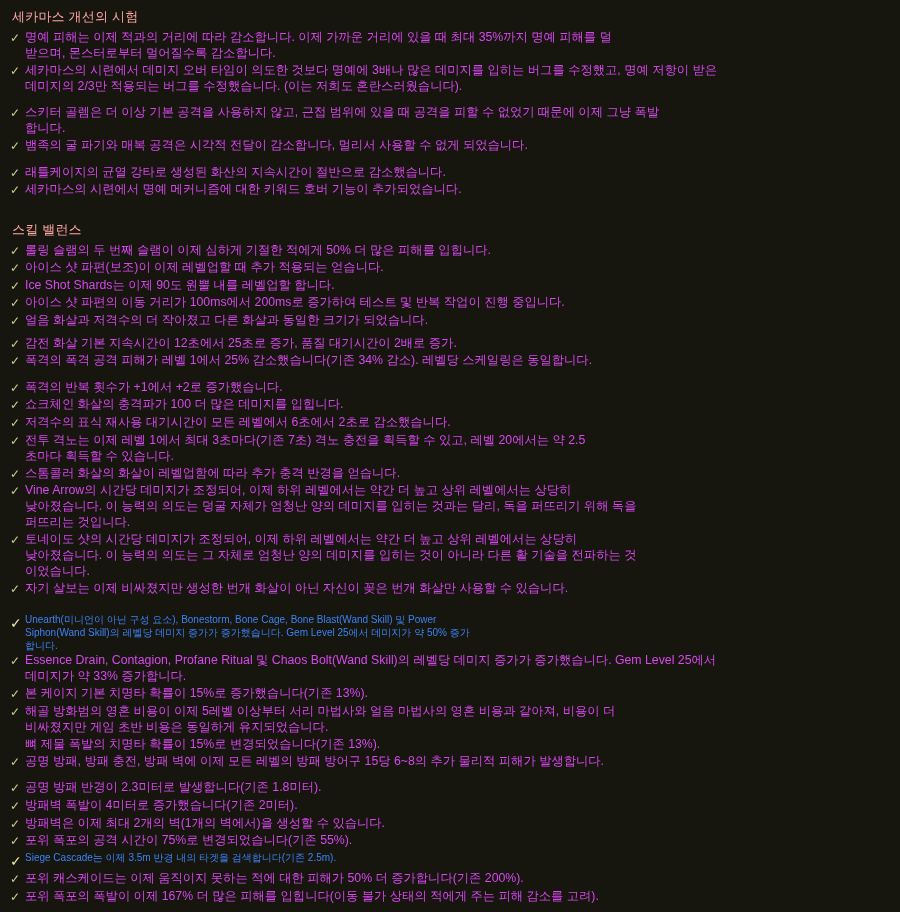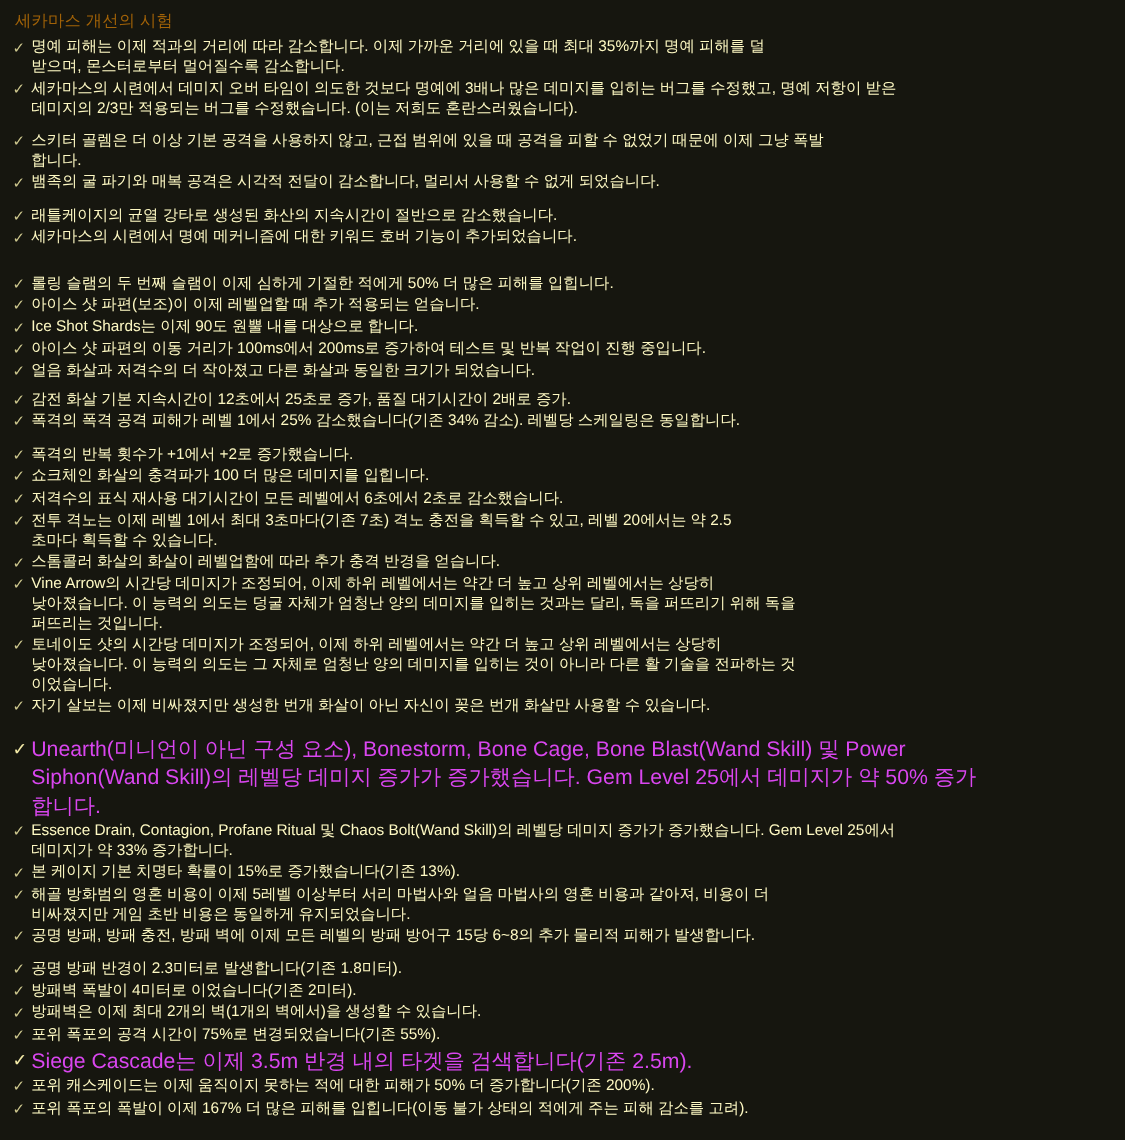--- a/index.html
+++ b/index.html
@@ -17,21 +17,21 @@
   #page {
     width: 900px;
     height: 912px;
     background: #16160f;
     box-sizing: border-box;
     padding: 6px 10px 0 10px;
     position: relative;
   }
   .section-title {
     font-size: 13px;
-    color: #a16207;
+    color: #fca5a5;
     font-weight: normal;
     margin: 2px 0 4px 2px;
     letter-spacing: 0.2px;
   }
   .block { margin-bottom: 0; }
   .entry {
     display: flex;
     align-items: flex-start;
     margin: 0 0 1px 0;
     line-height: 1.30;
@@ -41,26 +41,26 @@
     width: 15px;
     color: #cfc98f;
     font-size: 12px;
     line-height: 1.30;
     padding-top: 1px;
     text-align: left;
   }
   .txt {
     flex: 1 1 auto;
     font-size: 12.3px;
-    color: #fef9c3;
+    color: #d946ef;
     white-space: pre-wrap;
   }
   .entry.big .txt {
-    font-size: 17px;
-    color: #d946ef;
+    font-size: 10px;
+    color: #3b82f6;
     line-height: 1.32;
   }
   .entry.big .check { font-size: 14px; color: #f2e9a6; }
   .gap-xs { height: 5px; }
   .gap-s { height: 9px; }
   .gap-m { height: 14px; }
   .gap-l { height: 19px; }
 </style>
 </head>
 <body>
@@ -93,31 +93,32 @@
         <span class="check">✓</span>
         <span class="txt">래틀케이지의 균열 강타로 생성된 화산의 지속시간이 절반으로 감소했습니다.</span>
       </div>
       <div class="entry">
         <span class="check">✓</span>
         <span class="txt">세카마스의 시련에서 명예 메커니즘에 대한 키워드 호버 기능이 추가되었습니다.</span>
       </div>
     </div>
     <div class="gap-l"></div>
     <div class="block">
+      <div class="section-title">스킬 밸런스</div>
       <div class="entry">
         <span class="check">✓</span>
         <span class="txt">롤링 슬램의 두 번째 슬램이 이제 심하게 기절한 적에게 50% 더 많은 피해를 입힙니다.</span>
       </div>
       <div class="entry">
         <span class="check">✓</span>
         <span class="txt">아이스 샷 파편(보조)이 이제 레벨업할 때 추가 적용되는 얻습니다.</span>
       </div>
       <div class="entry">
         <span class="check">✓</span>
-        <span class="txt">Ice Shot Shards는 이제 90도 원뿔 내를 대상으로 합니다.</span>
+        <span class="txt">Ice Shot Shards는 이제 90도 원뿔 내를 레벨업할 합니다.</span>
       </div>
       <div class="entry">
         <span class="check">✓</span>
         <span class="txt">아이스 샷 파편의 이동 거리가 100ms에서 200ms로 증가하여 테스트 및 반복 작업이 진행 중입니다.</span>
       </div>
       <div class="entry">
         <span class="check">✓</span>
         <span class="txt">얼음 화살과 저격수의 더 작아졌고 다른 화살과 동일한 크기가 되었습니다.</span>
       </div>
       <div class="gap-xs"></div>
@@ -182,31 +183,35 @@
       <div class="entry">
         <span class="check">✓</span>
         <span class="txt">본 케이지 기본 치명타 확률이 15%로 증가했습니다(기존 13%).</span>
       </div>
       <div class="entry">
         <span class="check">✓</span>
         <span class="txt">해골 방화범의 영혼 비용이 이제 5레벨 이상부터 서리 마법사와 얼음 마법사의 영혼 비용과 같아져, 비용이 더
 비싸졌지만 게임 초반 비용은 동일하게 유지되었습니다.</span>
       </div>
       <div class="entry">
+        <span class="check"></span>
+        <span class="txt">뼈 제물 폭발의 치명타 확률이 15%로 변경되었습니다(기존 13%).</span>
+      </div>
+      <div class="entry">
         <span class="check">✓</span>
         <span class="txt">공명 방패, 방패 충전, 방패 벽에 이제 모든 레벨의 방패 방어구 15당 6~8의 추가 물리적 피해가 발생합니다.</span>
       </div>
       <div class="gap-s"></div>
       <div class="entry">
         <span class="check">✓</span>
         <span class="txt">공명 방패 반경이 2.3미터로 발생합니다(기존 1.8미터).</span>
       </div>
       <div class="entry">
         <span class="check">✓</span>
-        <span class="txt">방패벽 폭발이 4미터로 이었습니다(기존 2미터).</span>
+        <span class="txt">방패벽 폭발이 4미터로 증가했습니다(기존 2미터).</span>
       </div>
       <div class="entry">
         <span class="check">✓</span>
         <span class="txt">방패벽은 이제 최대 2개의 벽(1개의 벽에서)을 생성할 수 있습니다.</span>
       </div>
       <div class="entry">
         <span class="check">✓</span>
         <span class="txt">포위 폭포의 공격 시간이 75%로 변경되었습니다(기존 55%).</span>
       </div>
       <div class="entry big">

